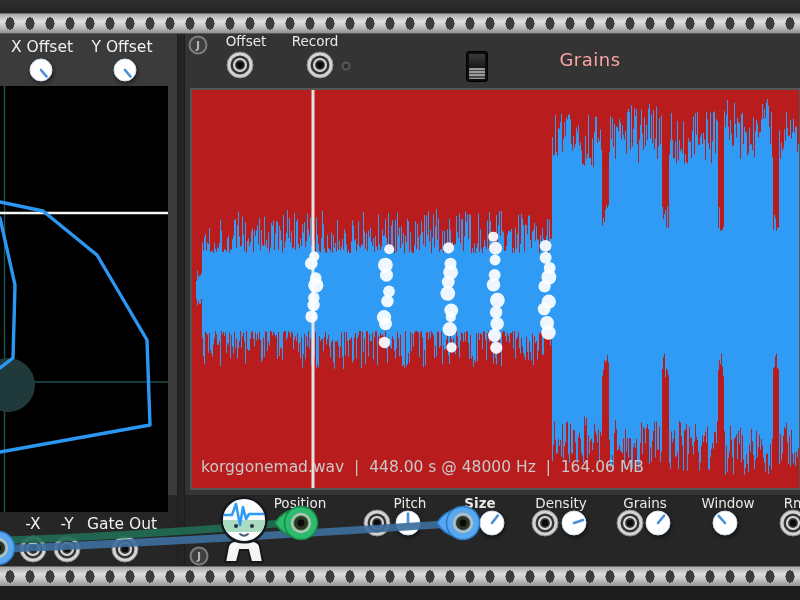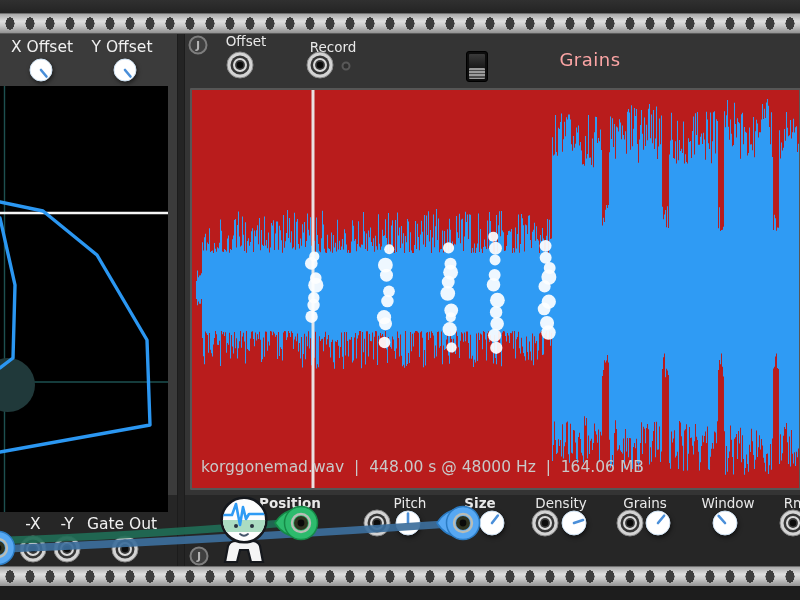--- a/index.html
+++ b/index.html
@@ -121,21 +121,21 @@
           <circle cx="14" cy="14" r="9.49" fill="#353535"></circle>
           <circle cx="14" cy="14" r="7.0200000000000005" fill="#dadada"></circle>
           <circle cx="14" cy="14" r="4.94" fill="#3a3a3a"></circle>
           <circle cx="14" cy="14" r="3.25" fill="#0c0c0c"></circle>
         </svg></div>
 
     <div class="switch">
       <div class="well"></div>
       <div class="handle"></div>
     </div>
-    <div class="plabel small" style="left:148px;top:10px;margin-top:6px;">Record</div>
+    <div class="plabel small" style="left:130px;top:10px;">Record</div>
     <div class="slot" style="left:135px;top:34px;"><svg width="28" height="28" viewBox="0 0 28 28">
           <circle cx="14" cy="14" r="13" fill="#d4d4d4" stroke="#8a8a8a" stroke-width="1"></circle>
           <circle cx="14" cy="14" r="9.49" fill="#353535"></circle>
           <circle cx="14" cy="14" r="7.0200000000000005" fill="#dadada"></circle>
           <circle cx="14" cy="14" r="4.94" fill="#3a3a3a"></circle>
           <circle cx="14" cy="14" r="3.25" fill="#0c0c0c"></circle>
         </svg></div>
     <div class="led" style="left:161px;top:35px;"></div>
 
     <div class="title" style="left:405px;top:28px;">Grains</div>
@@ -185,21 +185,21 @@
           <circle cx="352.56989847961813" cy="196.4329807080794" r="6.094945087330416" fill="#fdfeff" opacity="0.93"></circle>
           <circle cx="356.78366379253566" cy="211.7359181586653" r="7.142614832520485" fill="#fdfeff" opacity="0.93"></circle>
           <circle cx="352.12945044226944" cy="218.93467279011384" r="6.400669862050563" fill="#fdfeff" opacity="0.93"></circle>
           <circle cx="355.0300679388456" cy="233.03712147381157" r="7.060211124131456" fill="#fdfeff" opacity="0.93"></circle>
           <circle cx="356.4935095361434" cy="242.55745579767972" r="7.258117844443769" fill="#fdfeff" opacity="0.93"></circle>
         </svg>
       <div class="info-text">korggonemad.wav  |  448.00 s @ 48000 Hz  |  164.06 MB</div>
     </div>
 
     <div id="controls-row">
-        <div class="plabel small" style="left: 105px; top: 472px; font-weight: bold;">Position</div>
+        <div class="plabel small" style="left: 115px; top: 472px;">Position</div>
         <div class="slot" style="left: 116px; top: 492px;"><svg width="28" height="28" viewBox="0 0 28 28">
             <circle cx="14" cy="14" r="13" fill="#d4d4d4" stroke="#8a8a8a" stroke-width="1"></circle>
             <circle cx="14" cy="14" r="9.49" fill="#353535"></circle>
             <circle cx="14" cy="14" r="7.0200000000000005" fill="#dadada"></circle>
             <circle cx="14" cy="14" r="4.94" fill="#3a3a3a"></circle>
             <circle cx="14" cy="14" r="3.25" fill="#0c0c0c"></circle>
           </svg></div>
         <div class="plabel small" style="left: 205px; top: 472px; padding-left: 40px;">Pitch</div>
         <div class="slot" style="left: 192px; top: 492px;"><svg width="28" height="28" viewBox="0 0 28 28">
             <circle cx="14" cy="14" r="13" fill="#d4d4d4" stroke="#8a8a8a" stroke-width="1"></circle>

